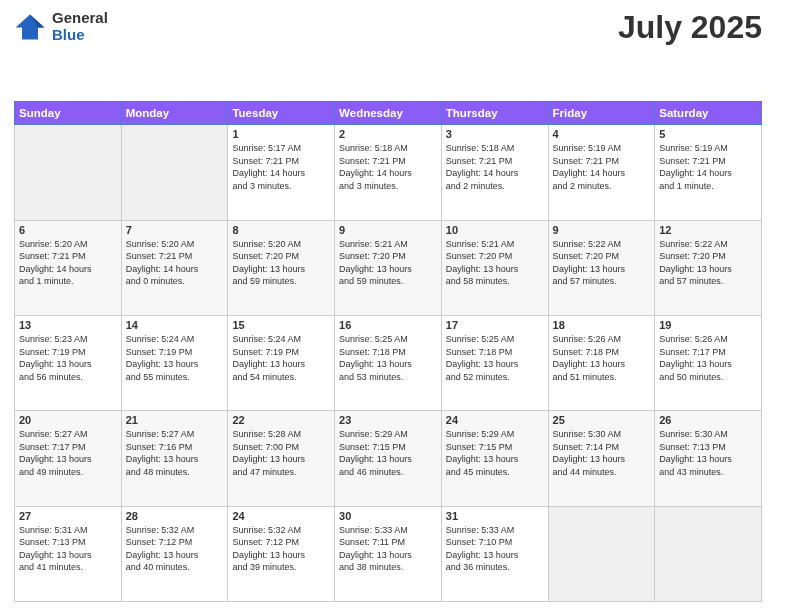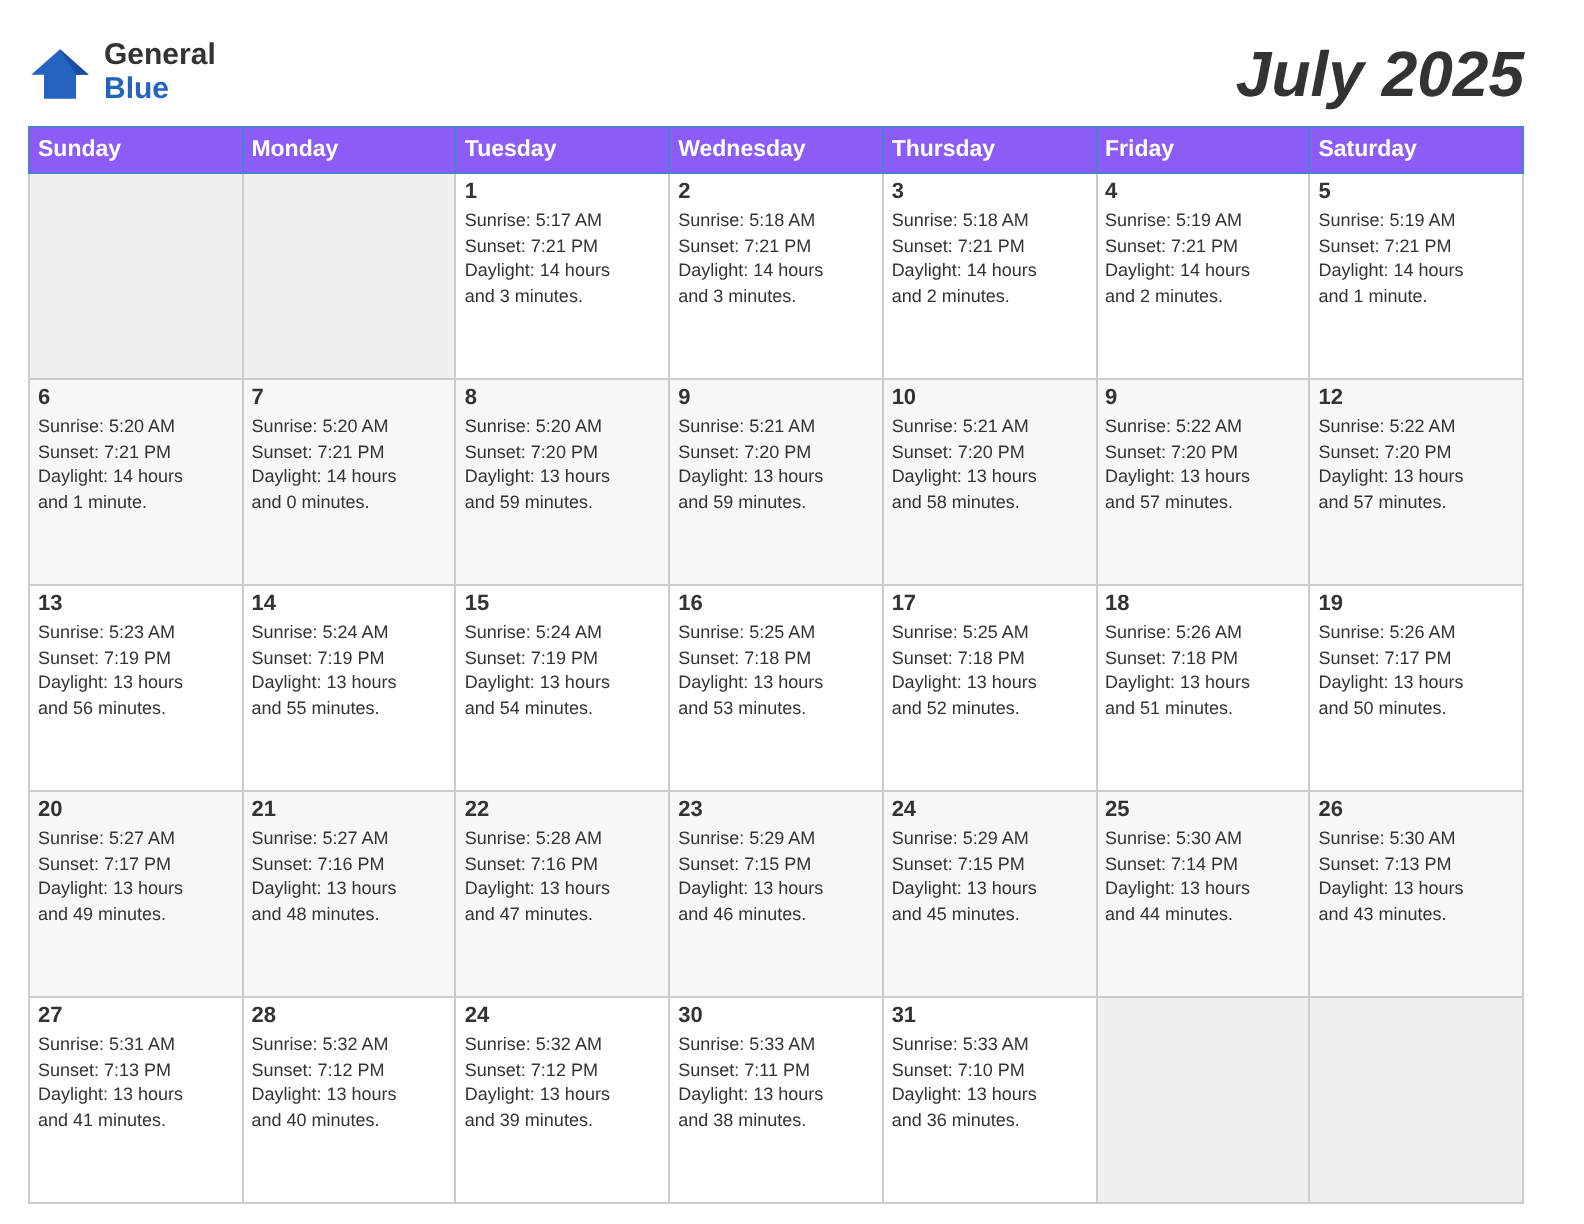--- a/index.html
+++ b/index.html
@@ -6,23 +6,24 @@
     body {
       width: 792px;
       height: 612px;
       font-family: Arial, sans-serif;
       background: #fff;
       overflow: hidden;
     }
     .page {
       width: 776px;
       height: 612px;
-      padding: 20px 14px 10px 14px;
+      padding: 10px 14px 10px 14px;
       display: flex;
       flex-direction: column;
+      gap: 48px;
     }
     .header {
       display: flex;
       justify-content: space-between;
       align-items: flex-start;
       margin-bottom: 8px;
     }
     .logo {
       display: flex;
       align-items: center;
@@ -42,21 +43,20 @@
       font-size: 15px;
       font-weight: bold;
       color: #2563c0;
     }
     .logo-icon {
       width: 32px;
       height: 28px;
     }
     .title-block {
       text-align: center;
-      font-style: italic;
     }
     .month-title {
       font-size: 32px;
       font-weight: bold;
       color: #333;
       line-height: 1.1;
     }
     .location {
       font-size: 14px;
       color: #555;
@@ -289,21 +289,21 @@
           <td>
             <span class="day-num">21</span>
             <div class="day-info" style="white-space: pre-line;">Sunrise: 5:27 AM
 Sunset: 7:16 PM
 Daylight: 13 hours
 and 48 minutes.</div>
           </td>
           <td>
             <span class="day-num">22</span>
             <div class="day-info" style="white-space: pre-line;">Sunrise: 5:28 AM
-Sunset: 7:16 PM
+Sunset: 7:00 PM
 Daylight: 13 hours
 and 47 minutes.</div>
           </td>
           <td>
             <span class="day-num">23</span>
             <div class="day-info" style="white-space: pre-line;">Sunrise: 5:29 AM
 Sunset: 7:15 PM
 Daylight: 13 hours
 and 46 minutes.</div>
           </td>

